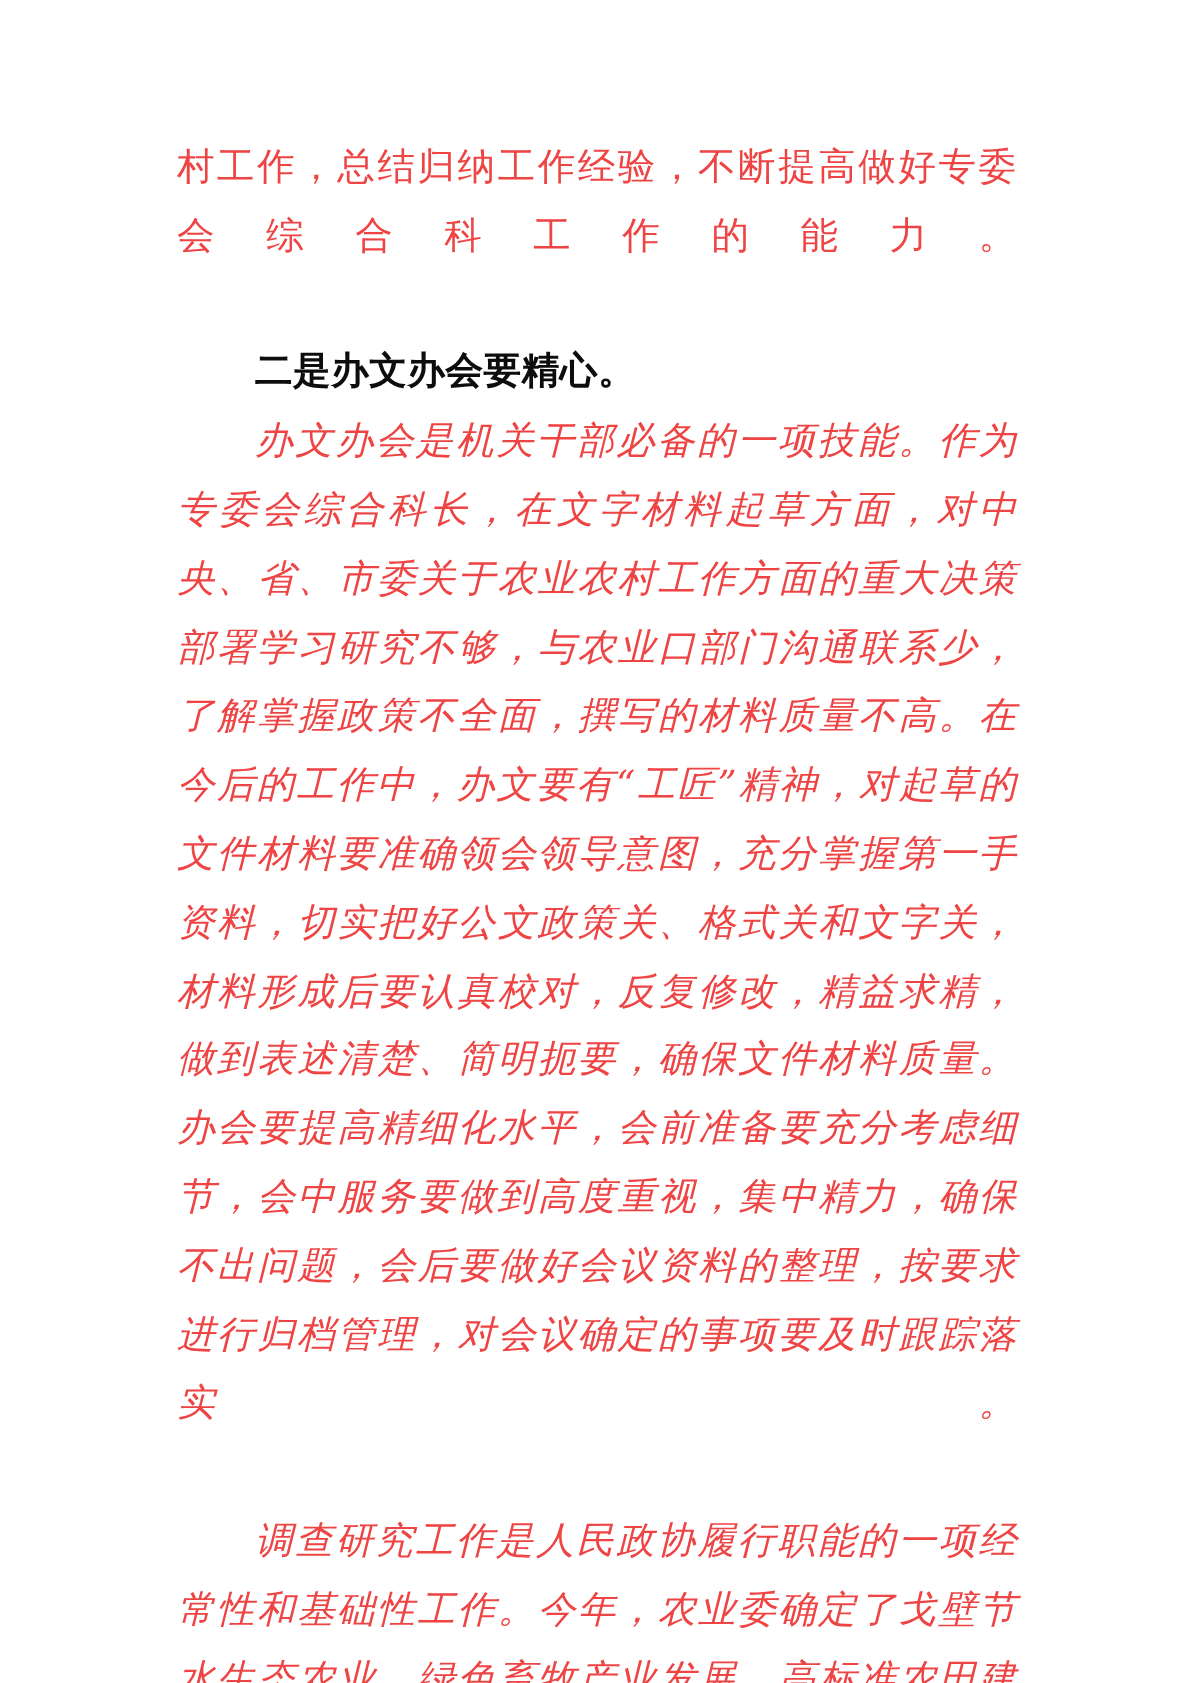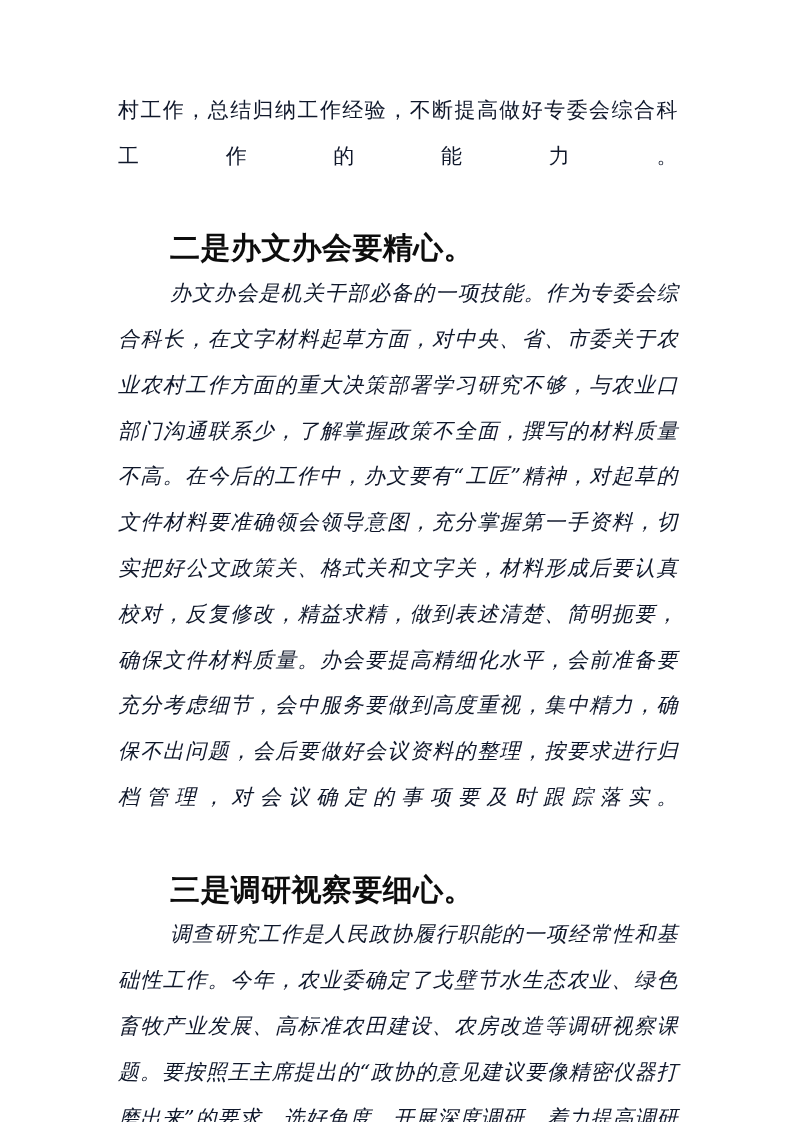--- a/index.html
+++ b/index.html
@@ -29,23 +29,23 @@
     position: absolute;
     left: 118px;
     top: 88px;
     width: 560px;
   }
 
   
   .para {
     margin: 0;
     font-family: "DejaVu Serif", "Liberation Serif", serif;
-    font-size: 21px;
+    font-size: 25px;
     line-height: 45.8px;
-    color: #0f172a;
+    color: #ef4444;
     text-align: justify;
     text-justify: inter-character;
     letter-spacing: 0.6px;
     font-weight: 400;
     -webkit-font-smoothing: antialiased;
   }
 
   .para.indent {
     text-indent: 52px;
     font-style: italic;
@@ -55,21 +55,21 @@
   .para:after {
     content: "";
     display: inline-block;
     width: 100%;
   }
 
   
   .heading {
     margin: 0;
     font-family: "Liberation Sans", "DejaVu Sans", sans-serif;
-    font-size: 30px;
+    font-size: 25px;
     line-height: 45.8px;
     color: #0d0d0d;
     font-weight: 700;
     text-indent: 52px;
     letter-spacing: 0.4px;
     text-align: left;
   }
 
   .heading:after { content: none; }
 </style>
@@ -79,19 +79,18 @@
 <div class="page">
 
   <div class="text-column">
 
     <p class="para">村工作，总结归纳工作经验，不断提高做好专委会综合科工作的能力。</p>
 
     <p class="heading">二是办文办会要精心。</p>
 
     <p class="para indent">办文办会是机关干部必备的一项技能。作为专委会综合科长，在文字材料起草方面，对中央、省、市委关于农业农村工作方面的重大决策部署学习研究不够，与农业口部门沟通联系少，了解掌握政策不全面，撰写的材料质量不高。在今后的工作中，办文要有“工匠”精神，对起草的文件材料要准确领会领导意图，充分掌握第一手资料，切实把好公文政策关、格式关和文字关，材料形成后要认真校对，反复修改，精益求精，做到表述清楚、简明扼要，确保文件材料质量。办会要提高精细化水平，会前准备要充分考虑细节，会中服务要做到高度重视，集中精力，确保不出问题，会后要做好会议资料的整理，按要求进行归档管理，对会议确定的事项要及时跟踪落实。</p>
 
-    <p class="heading">三是调研视察要细心。</p>
 
     <p class="para indent">调查研究工作是人民政协履行职能的一项经常性和基础性工作。今年，农业委确定了戈壁节水生态农业、绿色畜牧产业发展、高标准农田建设、农房改造等调研视察课题。要按照王主席提出的“政协的意见建议要像精密仪器打磨出来”的要求，选好角度，开展深度调研，着力提高调研视察质量。在开展调研视察前，要召开座谈会议，与参加的委员、专家共同学习研究相关政策，向有关部门咨询，确定调研视察课题的切入点，了解重点内容，明确目的意义，做到心中</p>
 
   </div>
 
 </div>
 
 </body></html>

